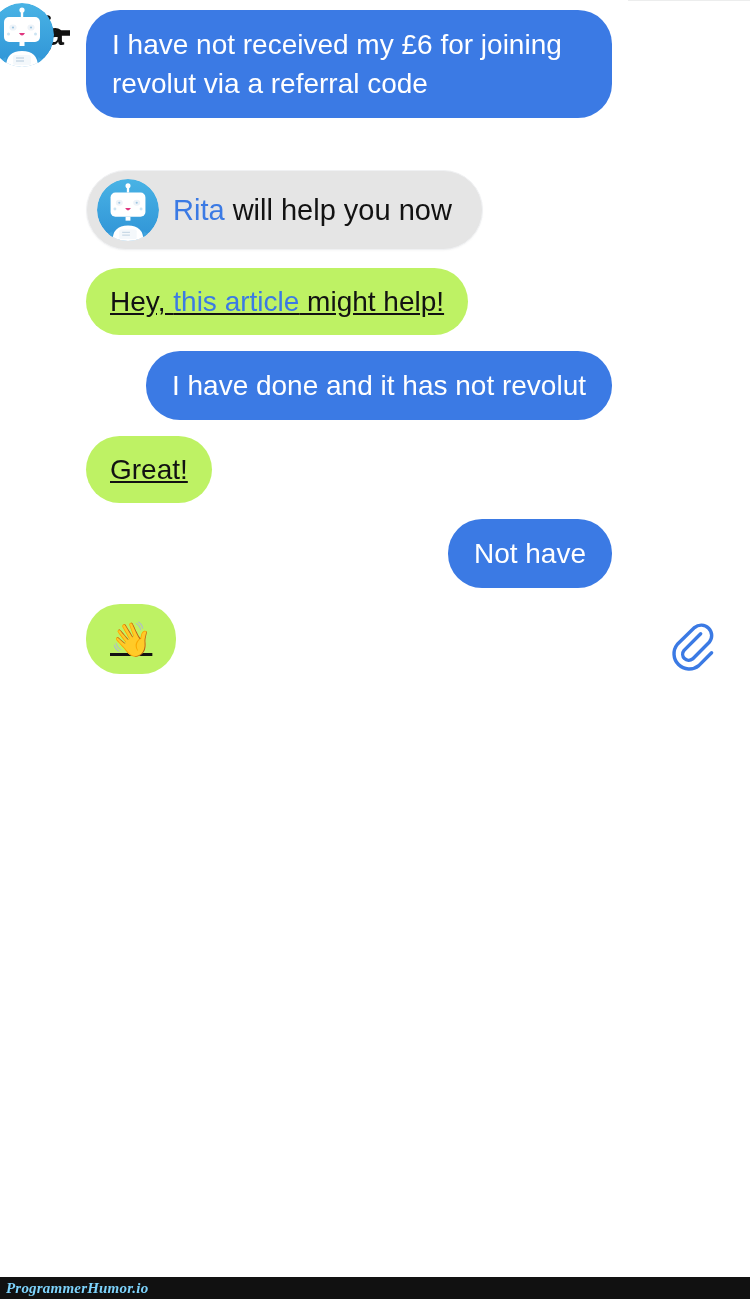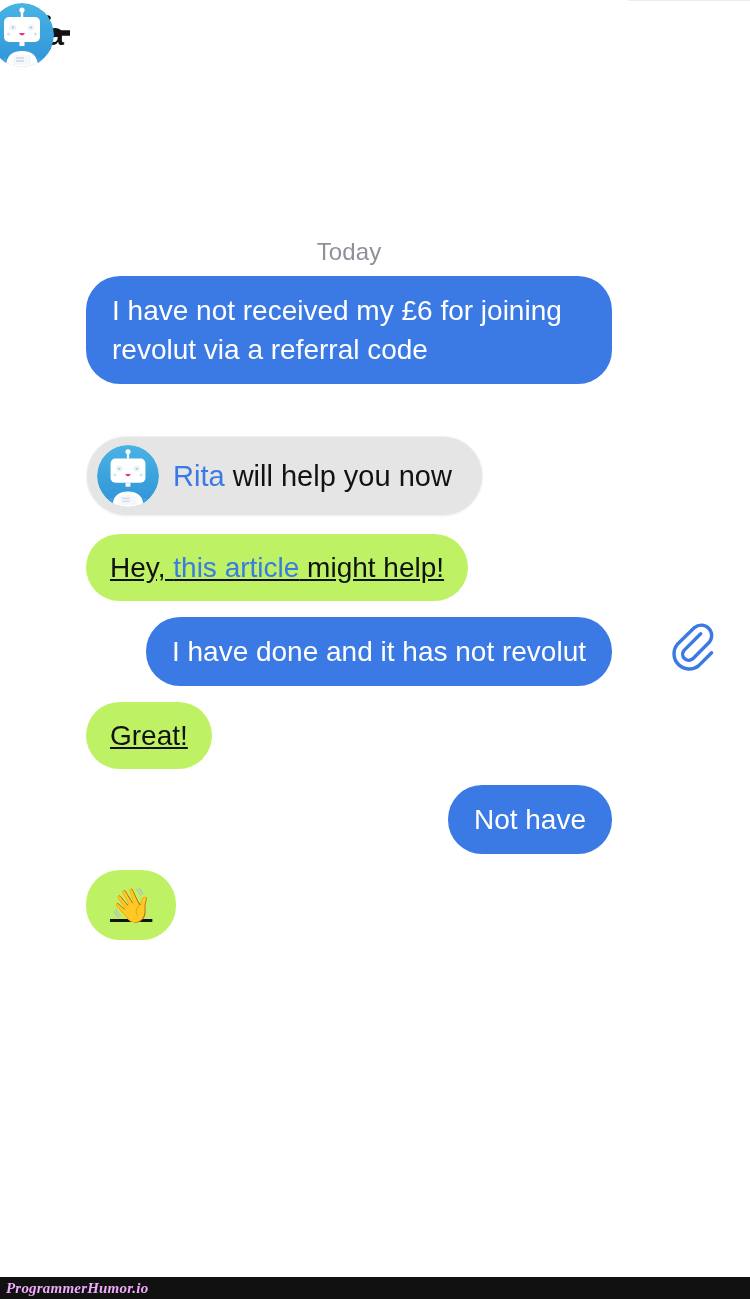--- a/index.html
+++ b/index.html
@@ -178,21 +178,21 @@
     height: 22px;
     background: #111111;
     display: flex;
     align-items: center;
   }
   .watermark span {
     font-family: "Liberation Serif", serif;
     font-style: italic;
     font-weight: bold;
     font-size: 15px;
-    color: #f0abfc;
+    color: #7dd3fc;
     padding-left: 6px;
     letter-spacing: 0.2px;
   }
 </style>
 </head>
 <body>
 
 <div class="phone">
 
   <div class="header">
@@ -243,21 +243,20 @@
 
           <path d="M16 54 l-7 4 l7 4 z" fill="#3fa3de"></path>
           <path d="M48 54 l7 4 l-7 4 z" fill="#3fa3de"></path>
         </svg>
       </span>
     </div>
   </div>
 
   <div class="chat">
 
-    <div class="day-label">Today</div>
 
     <div class="row out">
       <div class="bubble out msg1">I have not received my £6 for joining revolut via a referral code</div>
     </div>
 
     <div class="row in system">
       <div class="system-pill">
         <span class="pill-avatar">
           <svg class="robot" viewBox="0 0 64 64" aria-hidden="true">
             <defs>

